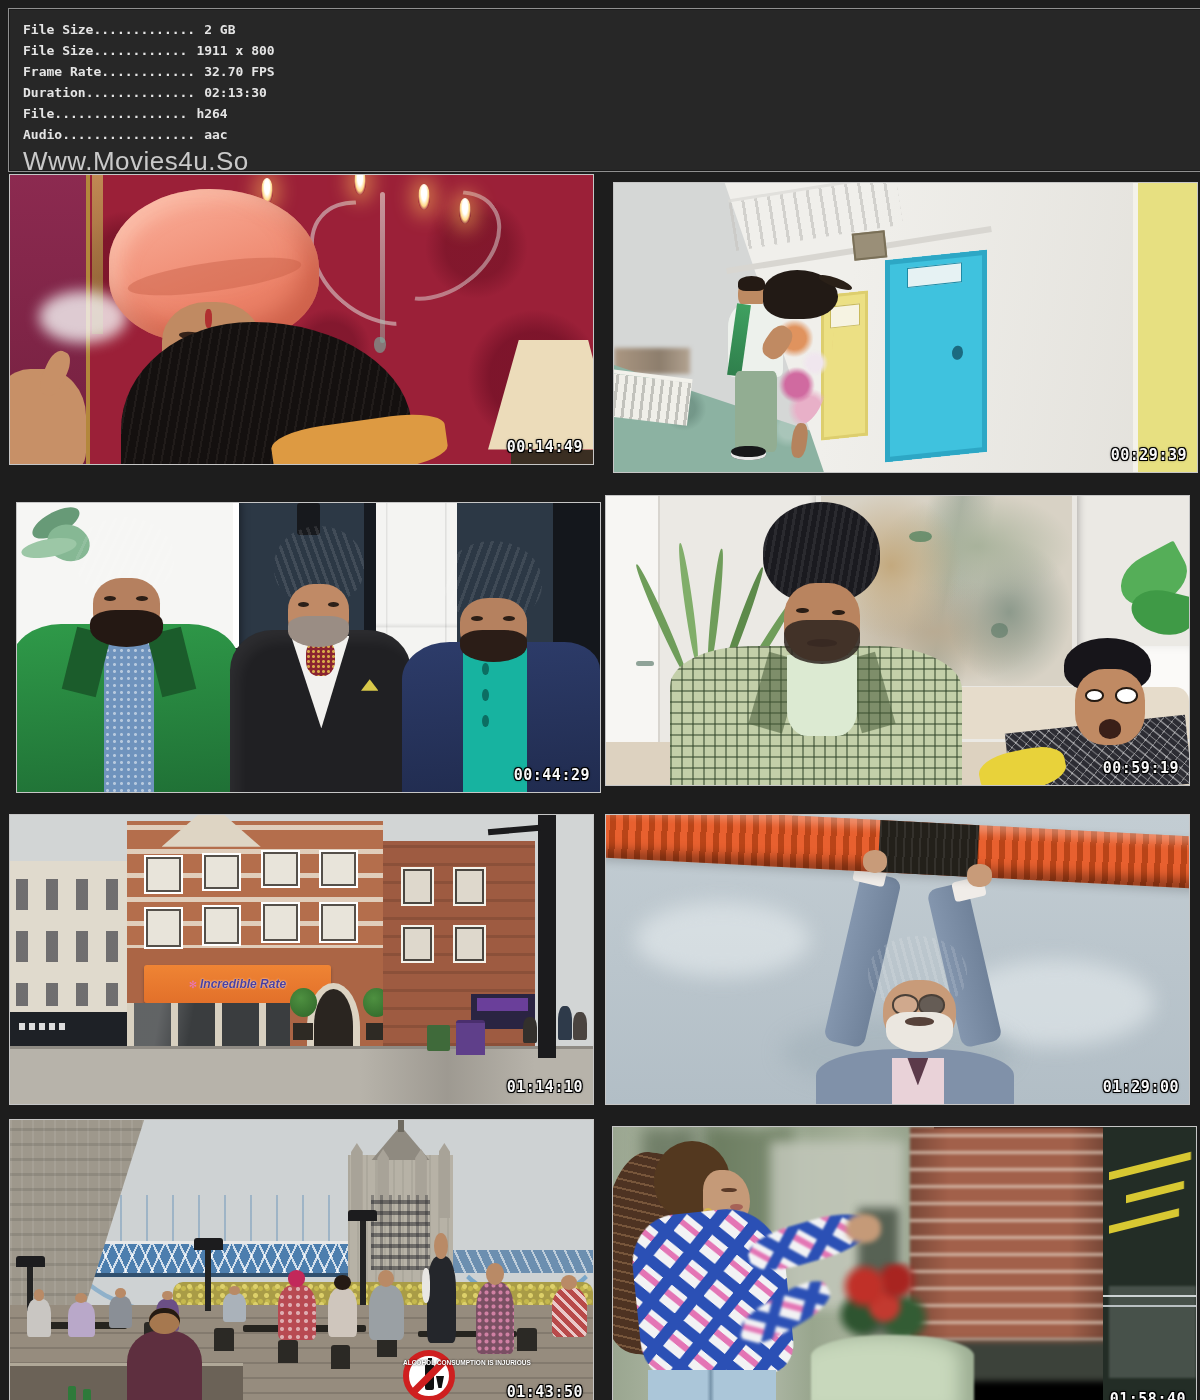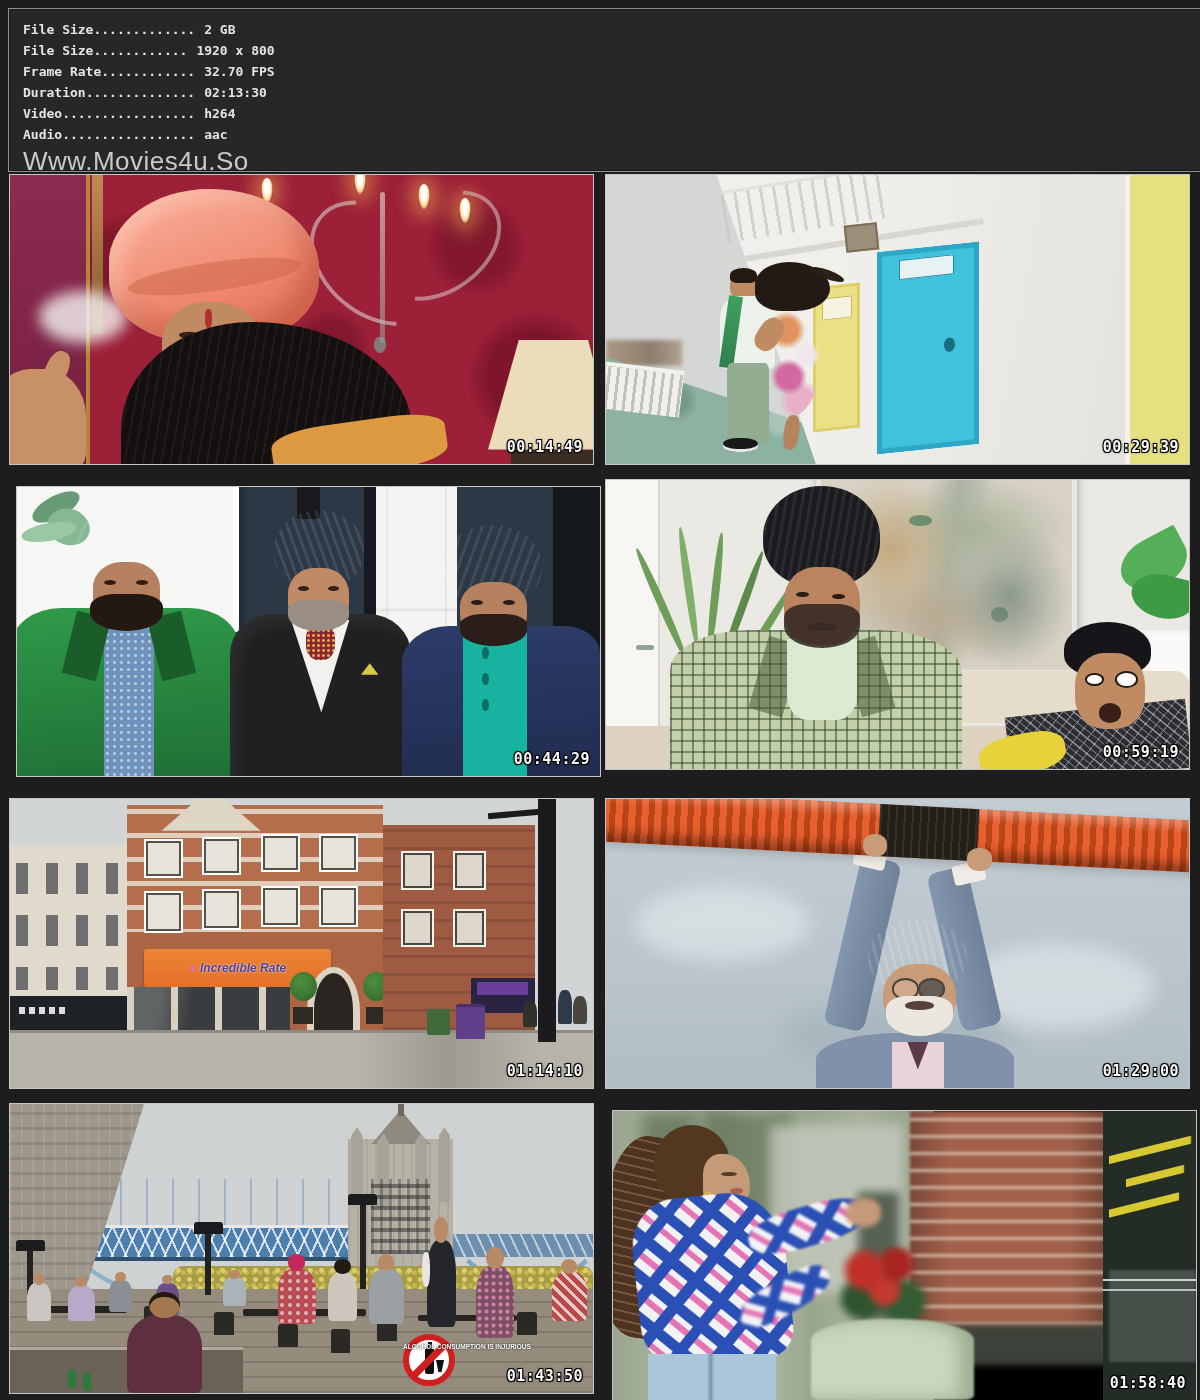--- a/index.html
+++ b/index.html
@@ -374,24 +374,24 @@
       radial-gradient(circle at 26% 66%,#2e5430 0 16%,transparent 28%),
       radial-gradient(circle at 70% 70%,#335c34 0 18%,transparent 30%);}
   .c8 .planter{left:34%;top:72%;width:28%;height:28%;background:#c8d8bc;filter:blur(1px);
     border-radius:48% 48% 6% 6%/26% 26% 6% 6%;box-shadow:inset -14px 0 18px rgba(90,110,85,.4);}
 </style>
 </head>
 <body>
 
 <div class="info-box">
   <div class="info-line"><span>File Size</span><span>.............</span><span class="v">2 GB</span></div>
-  <div class="info-line"><span>File Size</span><span>............</span><span class="v">1920 x 800</span></div>
+  <div class="info-line"><span>File Size</span><span>............</span><span class="v">1911 x 800</span></div>
   <div class="info-line"><span>Frame Rate</span><span>............</span><span class="v">32.70 FPS</span></div>
   <div class="info-line"><span>Duration</span><span>..............</span><span class="v">02:13:30</span></div>
-  <div class="info-line"><span>Video</span><span>.................</span><span class="v">h264</span></div>
+  <div class="info-line"><span>File</span><span>.................</span><span class="v">h264</span></div>
   <div class="info-line"><span>Audio</span><span>.................</span><span class="v">aac</span></div>
   <div class="watermark">Www.Movies4u.So</div>
 </div>
 
 <div class="grid">
 
   <figure class="shot c1" style="margin:0">
     <div class="art">
       <div class="wall"></div>
       <div class="wall-left"></div>
@@ -410,21 +410,21 @@
       <div class="turban"></div>
       <div class="t-fold"></div>
       <div class="face"></div>
       <div class="beard"></div>
       <div class="shoulder"></div>
       <div class="hand"></div>
     </div>
     <span class="ts">00:14:49</span>
   </figure>
 
-  <figure class="shot c2" style="margin:0">
+  <figure class="shot c2" style="margin:8px">
     <div class="art">
       <div class="sky"></div>
       <div class="distant"></div>
       <div class="floor"></div>
       <div class="bldg"></div>
       <div class="balc"></div>
       <div class="ledge"></div>
       <div class="vent"></div>
       <div class="door-y"></div>
       <div class="door-b"></div>

